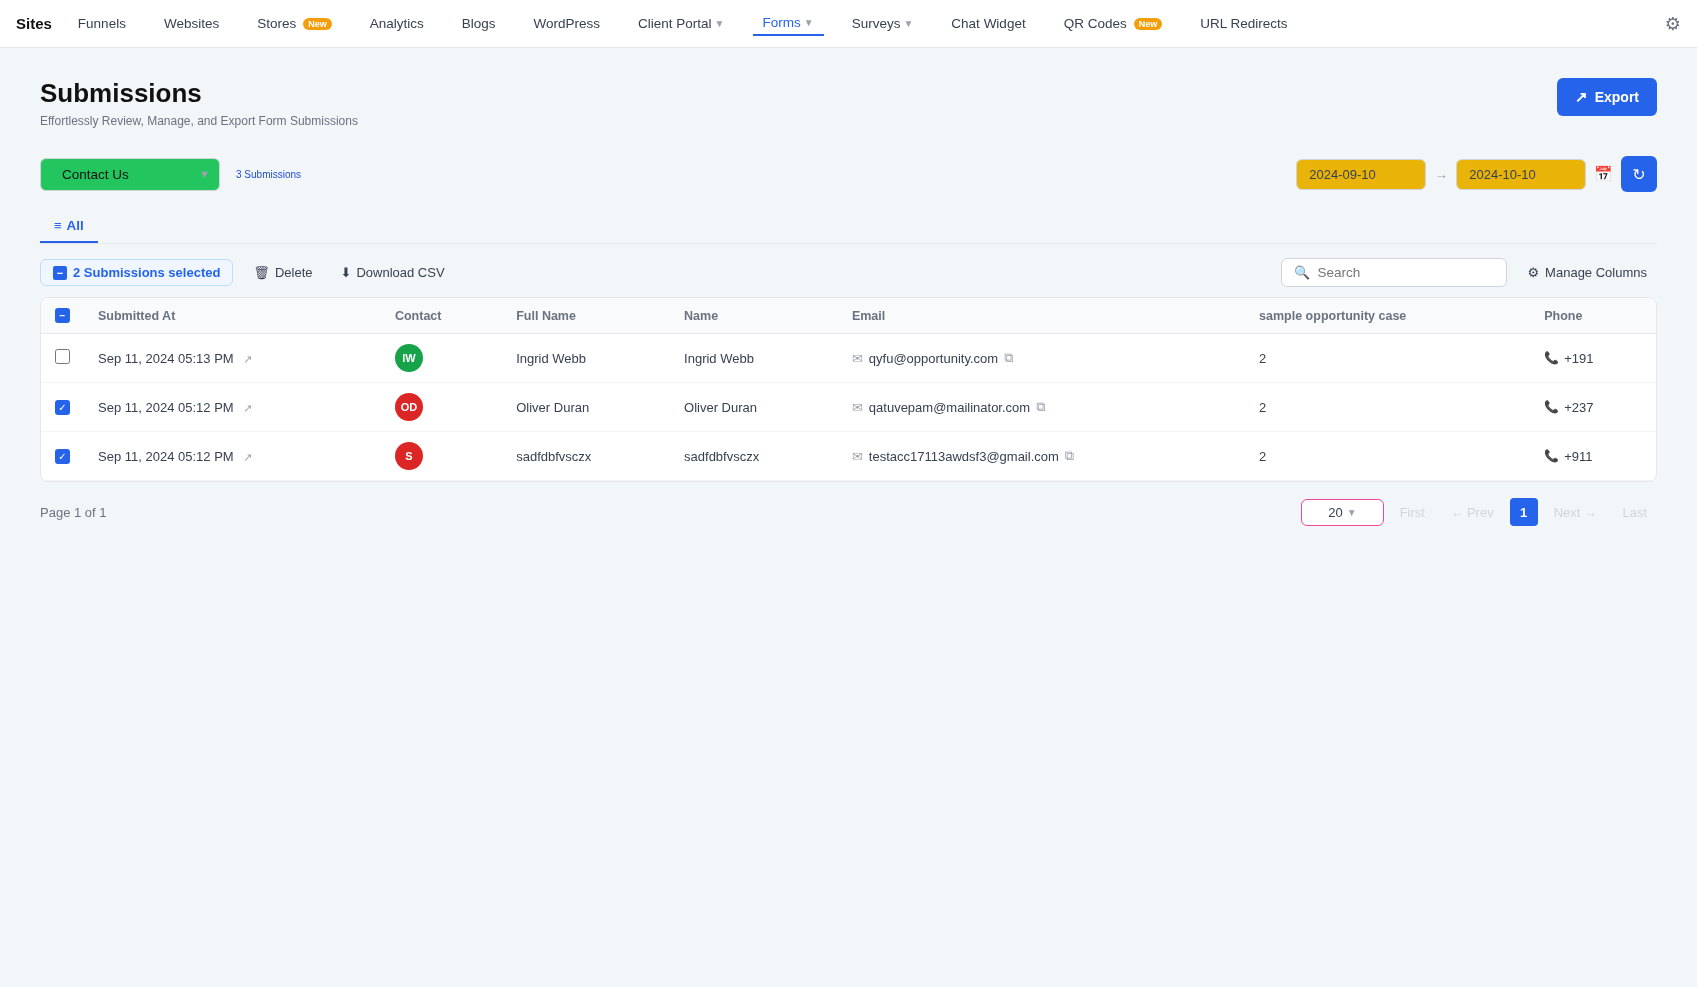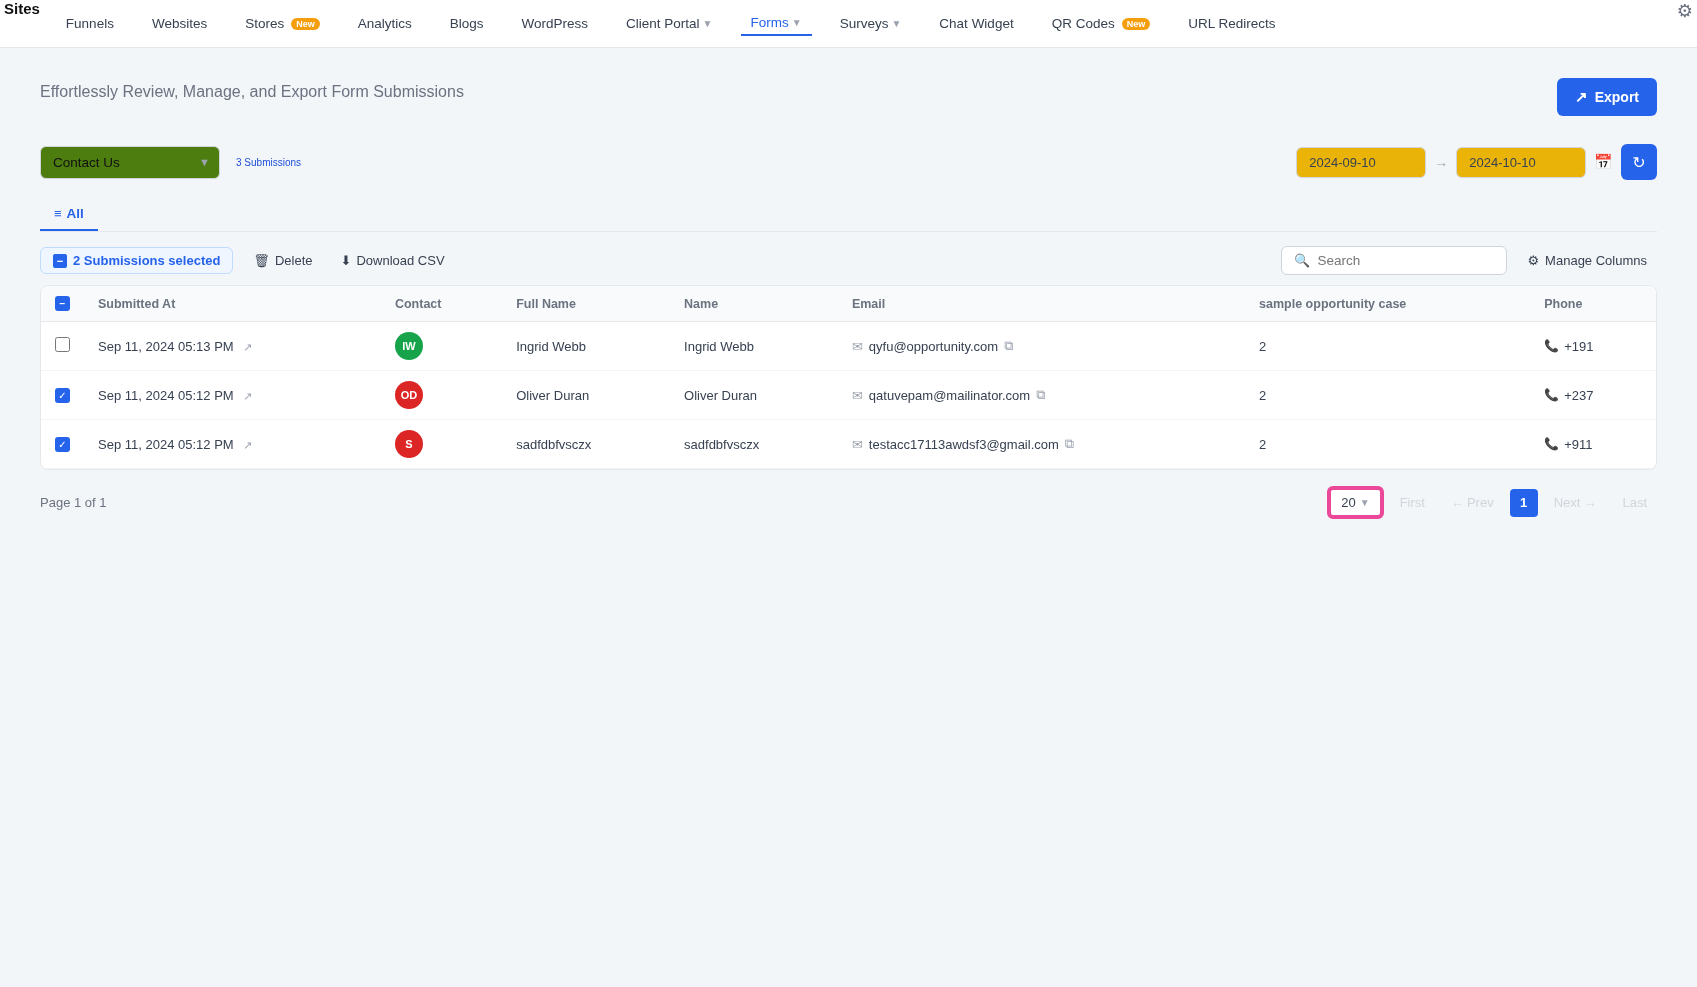--- a/index.html
+++ b/index.html
@@ -1,39 +1,39 @@
 <!DOCTYPE html>
 <html><head>
   <meta charset="utf-8">
   <style>
     * { box-sizing: border-box; margin: 0; padding: 0; }
     body { font-family: -apple-system, BlinkMacSystemFont, 'Segoe UI', sans-serif; background: #f3f6f9; color: #222; font-size: 14px; }
 
     
-    .top-nav { background: #fff; border-bottom: 1px solid #e5e7eb; display: flex; padding: 0 4px; height: 48px; gap: 6px; }
+    .top-nav { background: #fff; border-bottom: 1px solid #e5e7eb; display: flex; align-items: center; padding: 0 16px; height: 48px; gap: 6px; }
     .top-nav .site-label { font-weight: 700; font-size: 15px; margin-right: 10px; color: #111; }
     .nav-item { padding: 4px 10px; font-size: 13.5px; color: #374151; cursor: pointer; border-radius: 4px; white-space: nowrap; position: relative; display: flex; align-items: center; gap: 3px; }
     .nav-item.active { color: #2563eb; border-bottom: 2px solid #2563eb; border-radius: 0; }
     .nav-badge { background: #f59e0b; color: #fff; font-size: 9px; font-weight: 700; padding: 1px 5px; border-radius: 8px; margin-left: 4px; }
     .nav-chevron { font-size: 10px; color: #9ca3af; }
     .nav-gear { margin-left: auto; color: #6b7280; font-size: 18px; cursor: pointer; }
 
     
     .main { padding: 30px 40px; }
 
     
     .page-header { display: flex; justify-content: space-between; align-items: flex-start; margin-bottom: 28px; }
     .page-title { font-size: 26px; font-weight: 700; color: #111; }
-    .page-subtitle { color: #6b7280; font-size: 16px; margin-top: 5px; }
+    .page-subtitle { color: #6b7280; font-size: 12px; margin-top: 5px; }
     .export-btn { background: #2563eb; color: #fff; border: none; border-radius: 6px; padding: 10px 18px; font-size: 14px; font-weight: 600; cursor: pointer; display: flex; align-items: center; gap: 7px; }
 
     
     .filters-row { display: flex; align-items: center; gap: 16px; margin-bottom: 18px; }
     .form-select-wrapper { position: relative; display: flex; align-items: center; }
-    .form-select { appearance: none; background: #4d7c0f; border: 1px solid #d1d5db; border-radius: 6px; padding: 8px 32px 8px 12px; font-size: 13.5px; color: #111; cursor: pointer; min-width: 180px; }
+    .form-select { appearance: none; background: #22c55e; border: 1px solid #d1d5db; border-radius: 6px; padding: 8px 32px 8px 21px; font-size: 13.5px; color: #111; cursor: pointer; min-width: 180px; }
     .form-select-arrow { position: absolute; right: 10px; pointer-events: none; color: #9ca3af; font-size: 11px; }
     .submissions-count { color: #1d4ed8; font-size: 10px; }
     .date-range { margin-left: auto; display: flex; align-items: center; gap: 8px; }
     .date-input { border: 1px solid #d1d5db; border-radius: 6px; padding: 7px 12px; font-size: 13px; color: #374151; background: #eab308; width: 130px; }
     .date-arrow { color: #9ca3af; }
     .calendar-icon { color: #9ca3af; font-size: 15px; }
     .refresh-btn { background: #2563eb; color: #fff; border: none; border-radius: 6px; width: 36px; height: 36px; display: flex; align-items: center; justify-content: center; cursor: pointer; font-size: 16px; }
 
     
     .tabs-row { display: flex; border-bottom: 1px solid #e5e7eb; margin-bottom: 0; }
@@ -66,21 +66,21 @@
     .email-cell { display: flex; align-items: center; gap: 6px; }
     .email-icon { color: #9ca3af; font-size: 13px; }
     .copy-icon { color: #9ca3af; font-size: 13px; cursor: pointer; }
     .phone-cell { display: flex; align-items: center; gap: 5px; }
     .phone-icon { color: #9ca3af; font-size: 12px; }
 
     
     .pagination-row { display: flex; align-items: center; padding: 16px 0; }
     .page-info { color: #6b7280; font-size: 13px; }
     .pagination-controls { margin-left: auto; display: flex; align-items: center; gap: 6px; }
-    .per-page-select { display: flex; align-items: center; gap: 4px; border: 4px solid #ec4899; border-radius: 6px; padding: 5px 10px; background: #fff; font-size: 13px; color: #374151; cursor: pointer; }
+    .per-page-select { display: flex; align-items: center; gap: 4px; border: 1px solid #ec4899; border-radius: 6px; padding: 5px 26px; background: #fff; font-size: 13px; color: #374151; cursor: pointer; }
     .per-page-chevron { font-size: 10px; color: #9ca3af; }
     .page-nav-btn { background: none; border: none; color: #374151; cursor: pointer; font-size: 13px; padding: 5px 10px; border-radius: 4px; display: flex; align-items: center; gap: 3px; }
     .page-nav-btn.disabled { color: #d1d5db; cursor: default; }
     .page-number { background: #2563eb; color: #fff; border-radius: 4px; width: 28px; height: 28px; display: flex; align-items: center; justify-content: center; font-size: 13px; font-weight: 600; }
   </style>
 </head>
 <body>
 
 <nav>
   <div class="top-nav">
@@ -101,20 +101,21 @@
         <div class="nav-item">URL Redirects</div>
       </div>
     <span class="nav-gear">⚙</span>
   </div>
 </nav>
 
 <div class="main">
 
   <div class="page-header">
     <div>
+      <div class="page-title">Submissions</div>
       <div class="page-subtitle">Effortlessly Review, Manage, and Export Form Submissions</div>
     </div>
     <button class="export-btn">
       <span style="font-size:15px;">↗</span>
       <span>Export</span>
     </button>
   </div>
 
   <div class="filters-row">
     <div class="form-select-wrapper">

